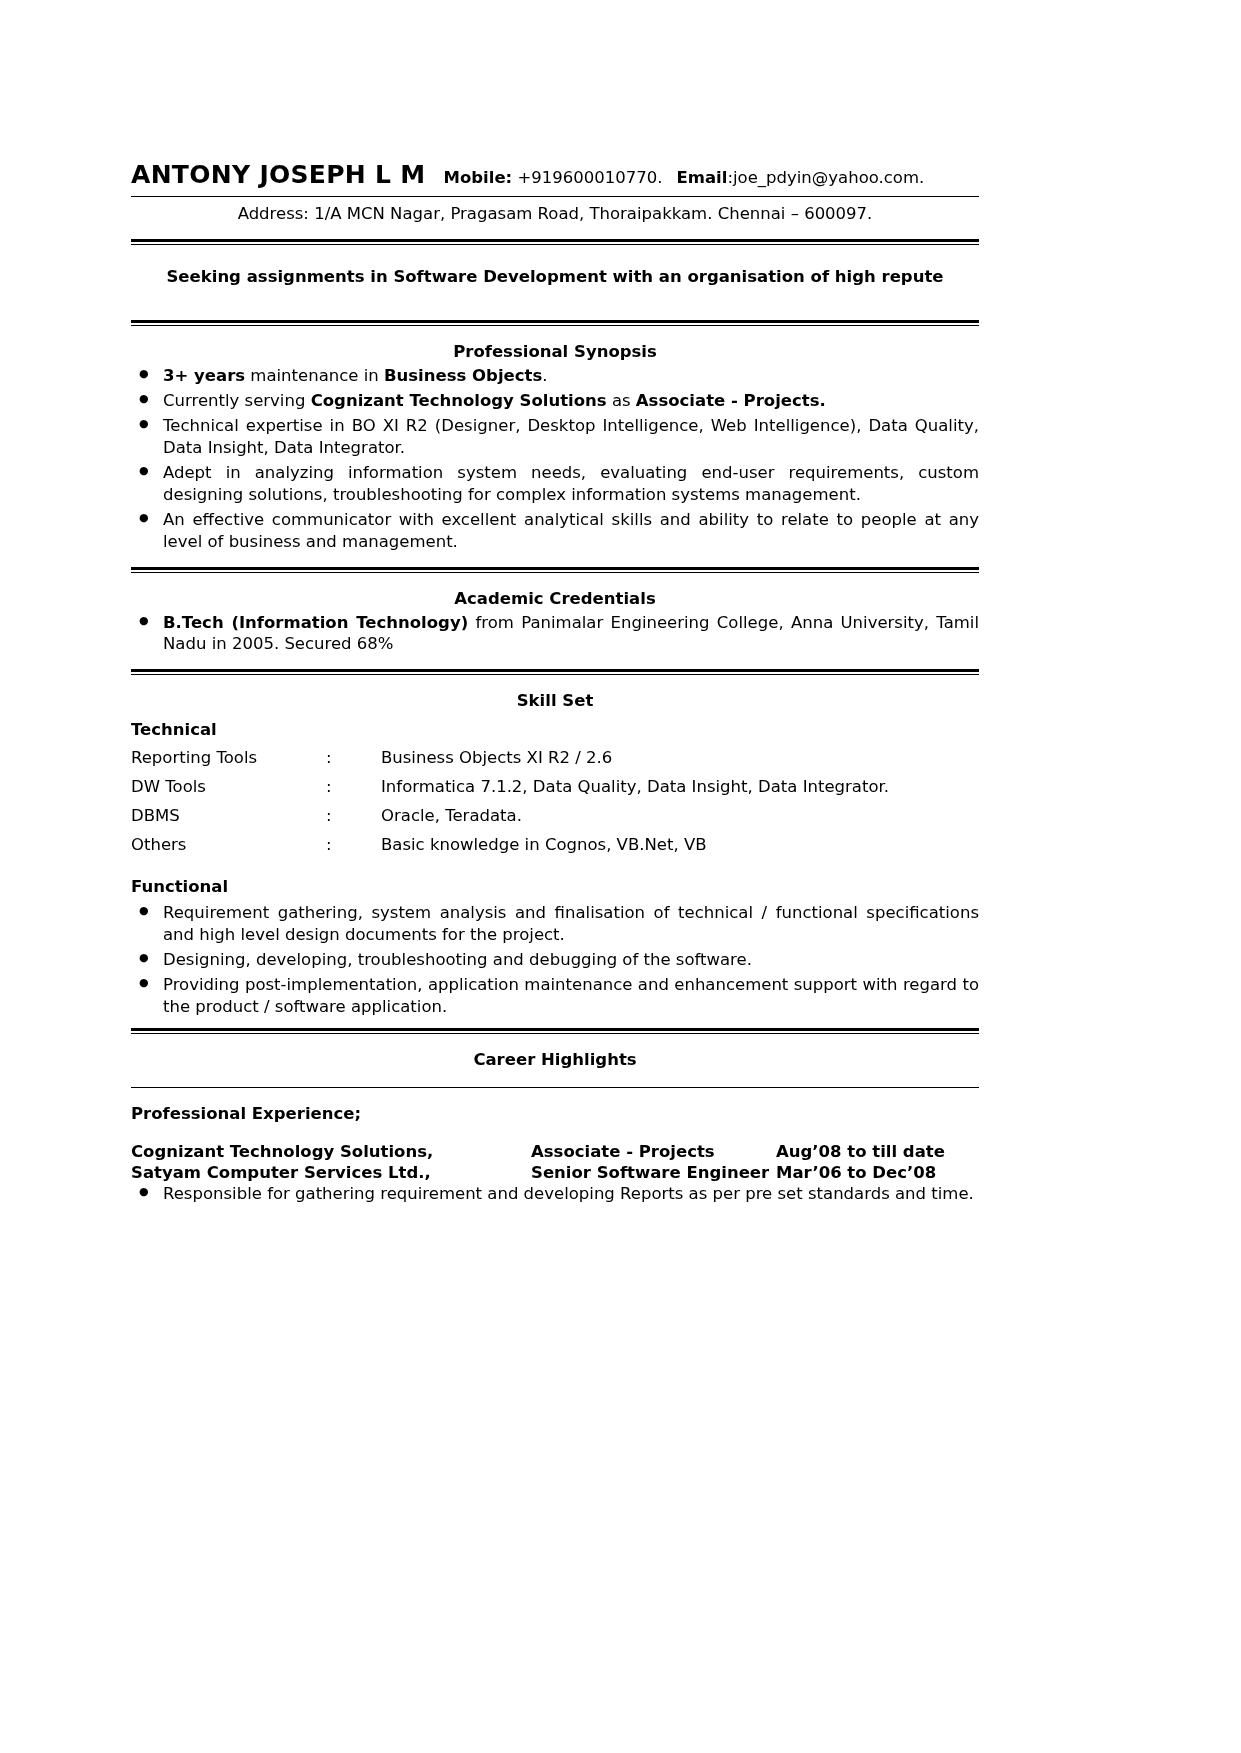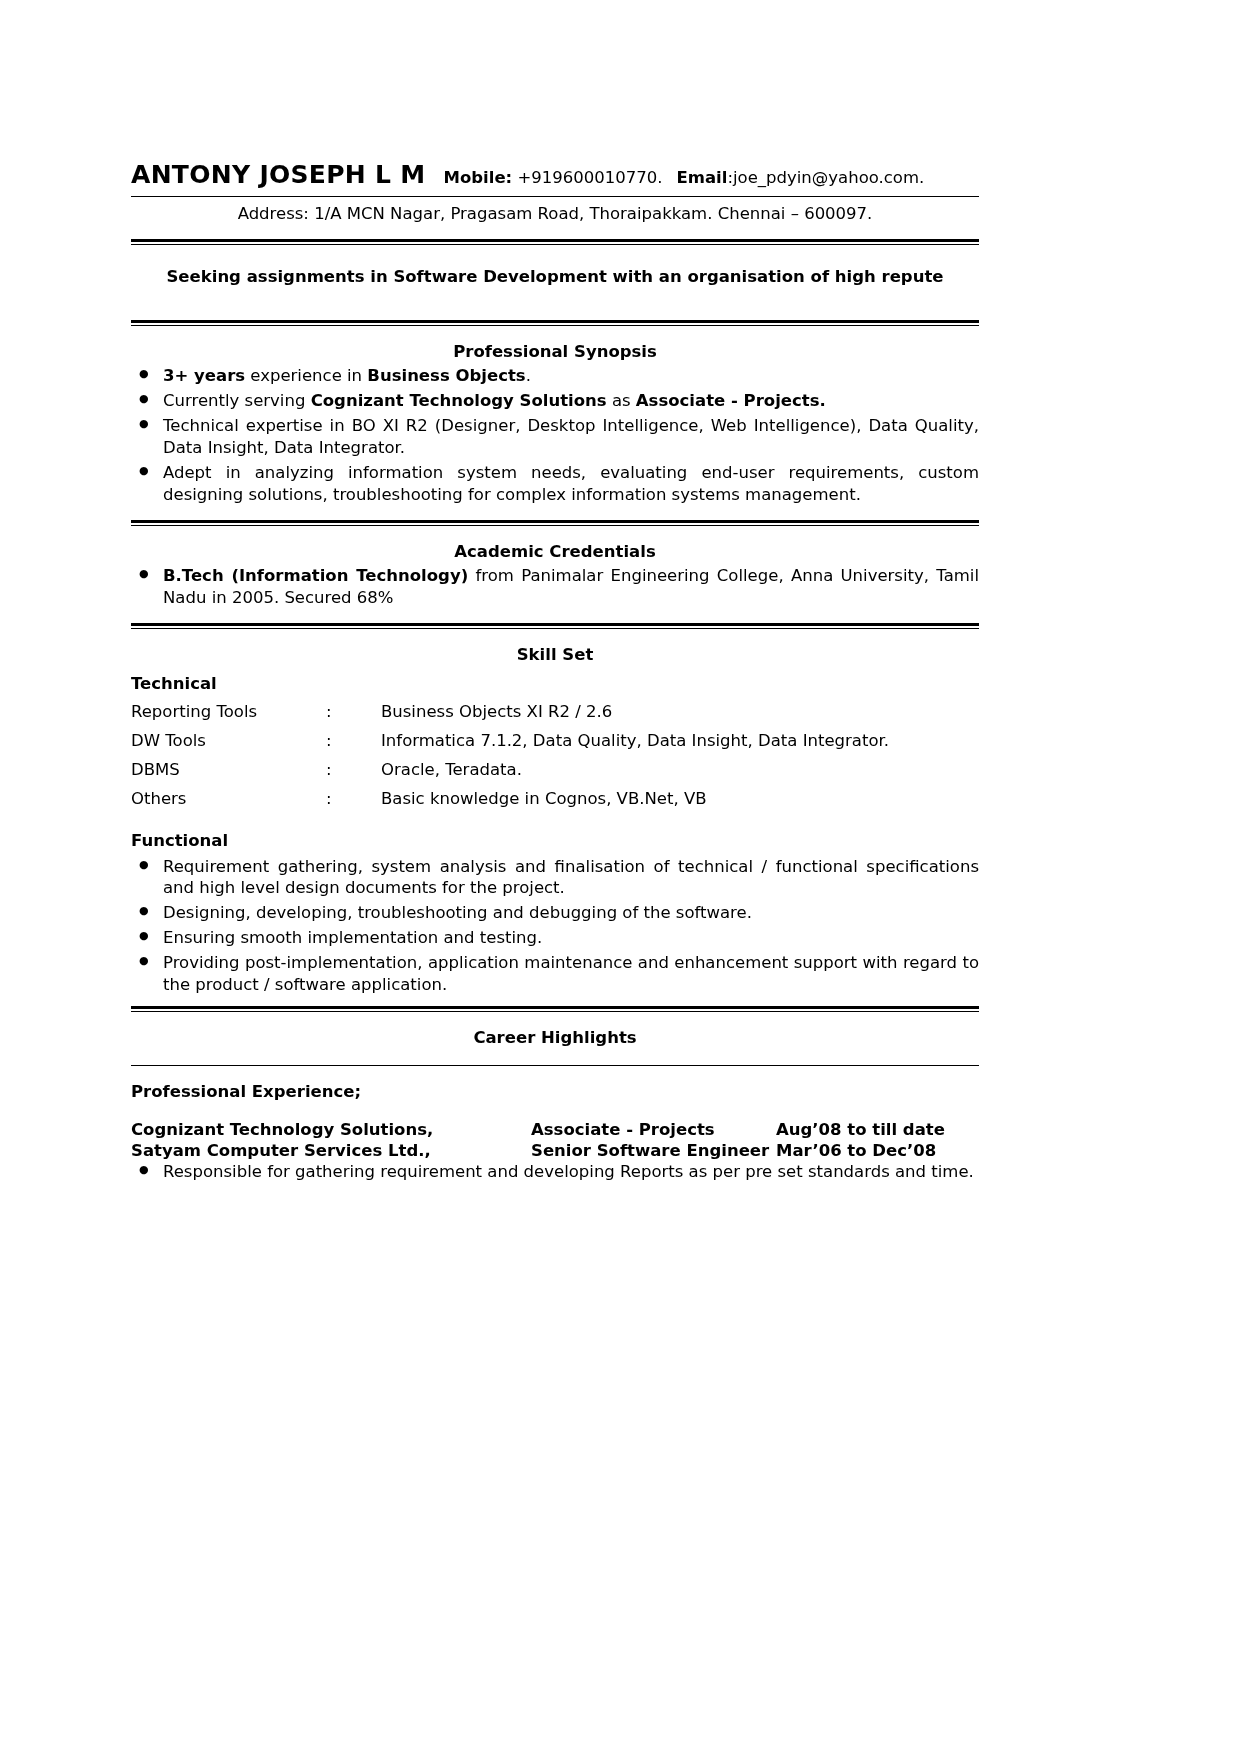--- a/index.html
+++ b/index.html
@@ -178,24 +178,25 @@
     </div>
     <div class="rule-thin"></div>
     <div class="address">Address: 1/A MCN Nagar, Pragasam Road, Thoraipakkam. Chennai – 600097.</div>
 
     <div class="rule-double"></div>
     <div class="objective">Seeking assignments in Software Development with an organisation of high repute</div>
     <div class="rule-double"></div>
 
     <div class="section-title">Professional Synopsis</div>
     <ul class="bullets synopsis-list">
-        <li><b>3+ years</b><span> experience in </span><b>Business Objects</b><span>.</span></li>
+        <li><b>3+ years</b><span> maintenance in </span><b>Business Objects</b><span>.</span></li>
         <li><span>Currently serving </span><b>Cognizant Technology Solutions</b><span> as </span><b>Associate - Projects.</b></li>
         <li><span>Technical expertise in BO XI R2 (Designer, Desktop Intelligence, Web Intelligence), Data Quality, Data Insight, Data Integrator.</span></li>
         <li><span>Adept in analyzing information system needs, evaluating end-user requirements, custom designing solutions, troubleshooting for complex information systems management.</span></li>
+        <li><span>An effective communicator with excellent analytical skills and ability to relate to people at any level of business and management.</span></li>
       </ul>
 
     <div class="rule-double"></div>
     <div class="section-title">Academic Credentials</div>
     <ul class="bullets academic-list">
         <li><b>B.Tech (Information Technology)</b><span> from Panimalar Engineering College, Anna University, Tamil Nadu in 2005. Secured 68%</span></li>
       </ul>
 
     <div class="rule-double"></div>
     <div class="section-title">Skill Set</div>
@@ -223,21 +224,20 @@
             <td class="sk-colon">:</td>
             <td>Basic knowledge in Cognos, VB.Net, VB</td>
           </tr>
         </tbody>
     </table>
 
     <div class="func-head">Functional</div>
     <ul class="bullets">
         <li>Requirement gathering, system analysis and finalisation of technical / functional specifications and high level design documents for the project.</li>
         <li>Designing, developing, troubleshooting and debugging of the software.</li>
-        <li>Ensuring smooth implementation and testing.</li>
         <li>Providing post-implementation, application maintenance and enhancement support with regard to the product / software application.</li>
       </ul>
 
     <div class="rule-double tight"></div>
     <div class="section-title">Career Highlights</div>
     <div class="rule-single"></div>
 
     <div class="exp-head">Professional Experience;</div>
     <table class="exp">
       <tbody>

